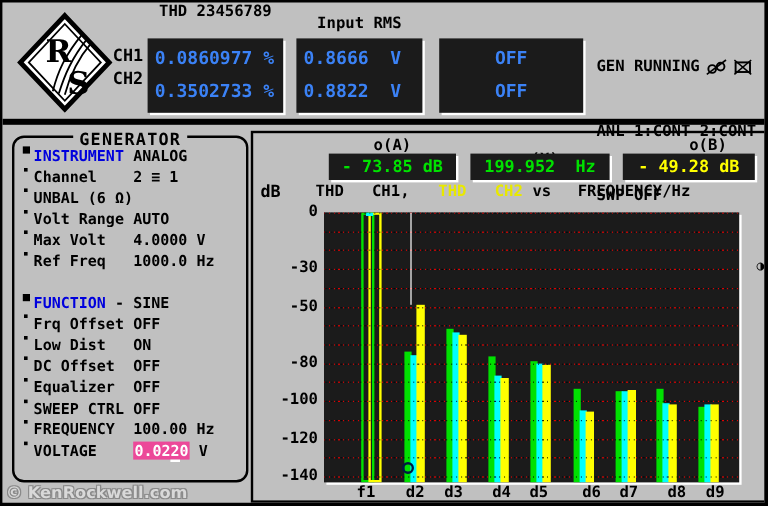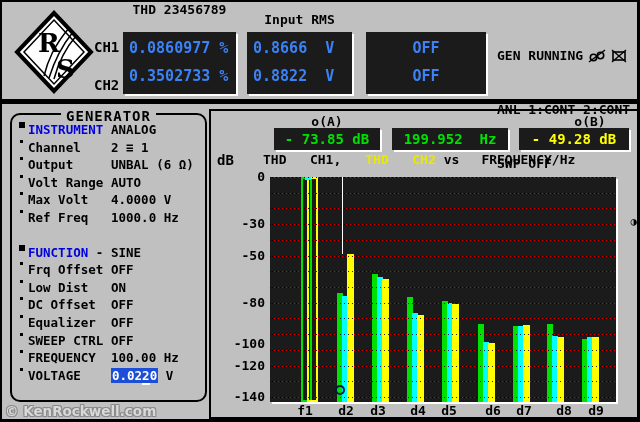--- a/index.html
+++ b/index.html
@@ -23,21 +23,21 @@
   .gen-title{position:absolute;top:-9px;left:0;width:100%;text-align:center;}
   .gen-title span{background:#c0c0c0;padding:0 5px;font-size:14px;letter-spacing:1px;}
   .gen-rows{position:absolute;left:3px;top:7px;right:3px;}
   .g-row{display:flex;align-items:flex-start;height:17.6px;font-size:12.5px;white-space:pre;}
   .g-gap{height:17px;}
   .bullet{width:13px;display:inline-flex;justify-content:center;align-items:center;flex:none;}
   .b-sq{width:6px;height:6px;background:#000;}
   .b-dot{width:3px;height:3px;background:#000;}
   .g-label{width:83px;flex:none;}
   .g-accent{color:#0000dd;}
-  .inv{background:#1d4ed8;color:#fff;padding:0 1px;}
+  .inv{background:#ec4899;color:#fff;padding:0 1px;}
   .inv .cur{border-bottom:2px solid #fff;}
   
   .chart-panel{position:absolute;left:207px;top:107px;width:430px;height:310px;border:2px solid #000;box-sizing:border-box;}
   .ro-label{position:absolute;top:3px;font-size:13px;text-align:center;}
   .ro-box{position:absolute;top:17px;height:22px;background:#1b1b1b;box-shadow:2px 2px 0 #fff;
     font-size:14px;line-height:22px;text-align:center;white-space:pre;}
   .axis-unit{position:absolute;left:6px;top:41px;font-size:14px;}
   .legend{position:absolute;left:52px;top:41px;font-size:13px;white-space:pre;}
   .legend span{display:inline-block;}
   .plot{position:absolute;left:59px;top:66px;width:346px;height:225px;background:#1b1b1b;box-shadow:2px 2px 0 #fff;overflow:hidden;}
@@ -68,21 +68,21 @@
     <path d="M59,22 C46,38 40,52 35,68" fill="none" stroke="#000" stroke-width="1.5"></path>
     <path d="M62,26 C50,40 44,54 40,69" fill="none" stroke="#000" stroke-width="1.5"></path>
     <text x="24" y="42" font-family="DejaVu Serif, serif" font-size="26" font-weight="bold">R</text>
     <text x="42" y="68" font-family="DejaVu Serif, serif" font-size="26" font-weight="bold">S</text>
   </svg>
 
   <div class="abs panel-title" style="left:121px;top:0;width:113px">THD 23456789</div>
   <div class="abs panel-title" style="left:245px;top:10px;width:105px">Input RMS</div>
 
   <div class="abs ch-label" style="left:92px;top:37px">CH1</div>
-  <div class="abs ch-label" style="left:92px;top:75px">CH2</div>
+  <div class="abs ch-label" style="left:92px;top:56px">CH2</div>
 
   <div class="disp" style="left:121px;top:30px;width:113px;height:60px;padding-top:2px">
     <div class="line">0.0860977 %</div>
     <div class="line">0.3502733 %</div>
   </div>
   <div class="disp" style="left:245px;top:30px;width:105px;height:60px;padding-top:2px">
     <div class="line">0.8666  V</div>
     <div class="line">0.8822  V</div>
   </div>
   <div class="disp" style="left:364px;top:30px;width:120px;height:60px;padding-top:2px">
@@ -113,21 +113,21 @@
     <div>Sun 15:05:06</div>
   </div>
 
   <div class="divider"></div>
 
   <div class="gen-panel">
     <div class="gen-title"><span>GENERATOR</span></div>
     <div class="gen-rows" id="gen-rows">
         <div class="g-row"><span class="bullet"><span class="b-sq"></span></span><span class="g-label g-accent">INSTRUMENT</span><span class="g-value">ANALOG</span></div>
         <div class="g-row"><span class="bullet"><span class="b-dot"></span></span><span class="g-label">Channel</span><span class="g-value">2 ≡ 1</span></div>
-        <div class="g-row"><span class="bullet"><span class="b-dot"></span></span><span class="g-label">Output</span><span class="g-value">UNBAL (6 Ω)</span></div>
+        <div class="g-row"><span class="bullet"><span class="b-dot"></span></span><span class="g-value">UNBAL (6 Ω)</span></div>
         <div class="g-row"><span class="bullet"><span class="b-dot"></span></span><span class="g-label">Volt Range</span><span class="g-value">AUTO</span></div>
         <div class="g-row"><span class="bullet"><span class="b-dot"></span></span><span class="g-label">Max Volt</span><span class="g-value">4.0000 V</span></div>
         <div class="g-row"><span class="bullet"><span class="b-dot"></span></span><span class="g-label">Ref Freq</span><span class="g-value">1000.0 Hz</span></div>
         <div class="g-gap"></div>
         <div class="g-row"><span class="bullet"><span class="b-sq"></span></span><span class="g-label g-accent">FUNCTION<span style="color: rgb(0, 0, 0);"> -</span></span><span class="g-value">SINE</span></div>
         <div class="g-row"><span class="bullet"><span class="b-dot"></span></span><span class="g-label">Frq Offset</span><span class="g-value">OFF</span></div>
         <div class="g-row"><span class="bullet"><span class="b-dot"></span></span><span class="g-label">Low Dist</span><span class="g-value">ON</span></div>
         <div class="g-row"><span class="bullet"><span class="b-dot"></span></span><span class="g-label">DC Offset</span><span class="g-value">OFF</span></div>
         <div class="g-row"><span class="bullet"><span class="b-dot"></span></span><span class="g-label">Equalizer</span><span class="g-value">OFF</span></div>
         <div class="g-row"><span class="bullet"><span class="b-dot"></span></span><span class="g-label">SWEEP CTRL</span><span class="g-value">OFF</span></div>
@@ -208,21 +208,21 @@
         <div class="grid-over" style="top: 204px;"></div>
         <div class="grid-over" style="top: 220px;"></div>
         <div class="cursor-line" style="left: 72px; top: 0px; height: 77px;"></div>
         <div class="marker" style="left: 65px; top: 208px;"></div>
       </div>
     <div id="ylabels">
         <div class="ylab" style="left: 4px; top: 58px;">0</div>
         <div class="ylab" style="left: 4px; top: 105px;">-30</div>
         <div class="ylab" style="left: 4px; top: 137px;">-50</div>
         <div class="ylab" style="left: 4px; top: 184px;">-80</div>
-        <div class="ylab" style="left: 4px; top: 225px;">-100</div>
+        <div class="ylab" style="left: 4px; top: 215px;">-100</div>
         <div class="ylab" style="left: 4px; top: 247px;">-120</div>
         <div class="ylab" style="left: 4px; top: 278px;">-140</div>
       </div>
     <div id="xlabels">
         <div class="xlab" style="left: 77px;">f1</div>
         <div class="xlab" style="left: 118px;">d2</div>
         <div class="xlab" style="left: 150px;">d3</div>
         <div class="xlab" style="left: 190px;">d4</div>
         <div class="xlab" style="left: 221px;">d5</div>
         <div class="xlab" style="left: 265px;">d6</div>

